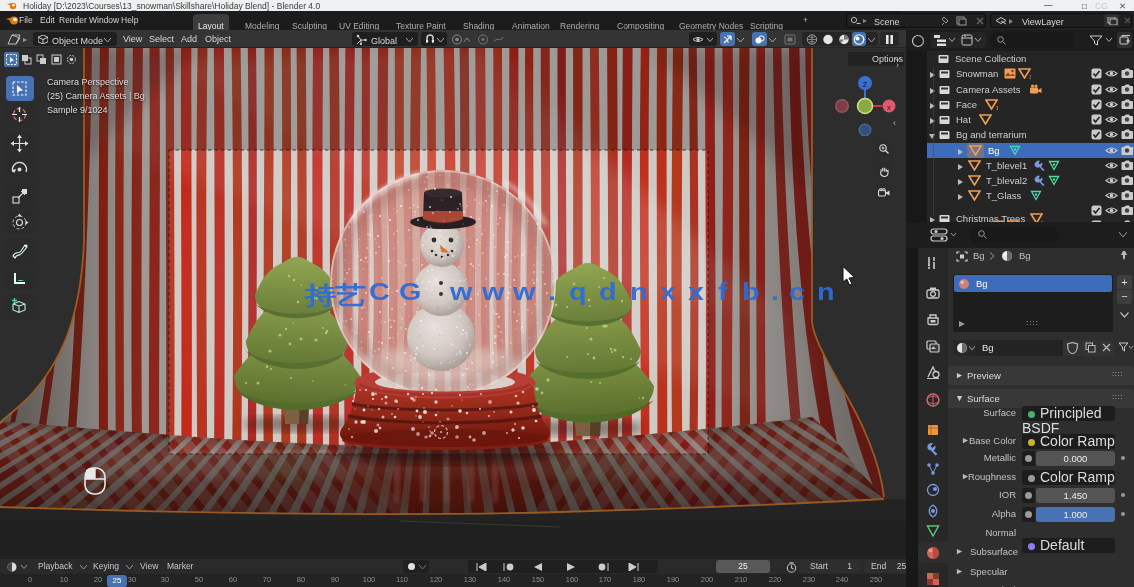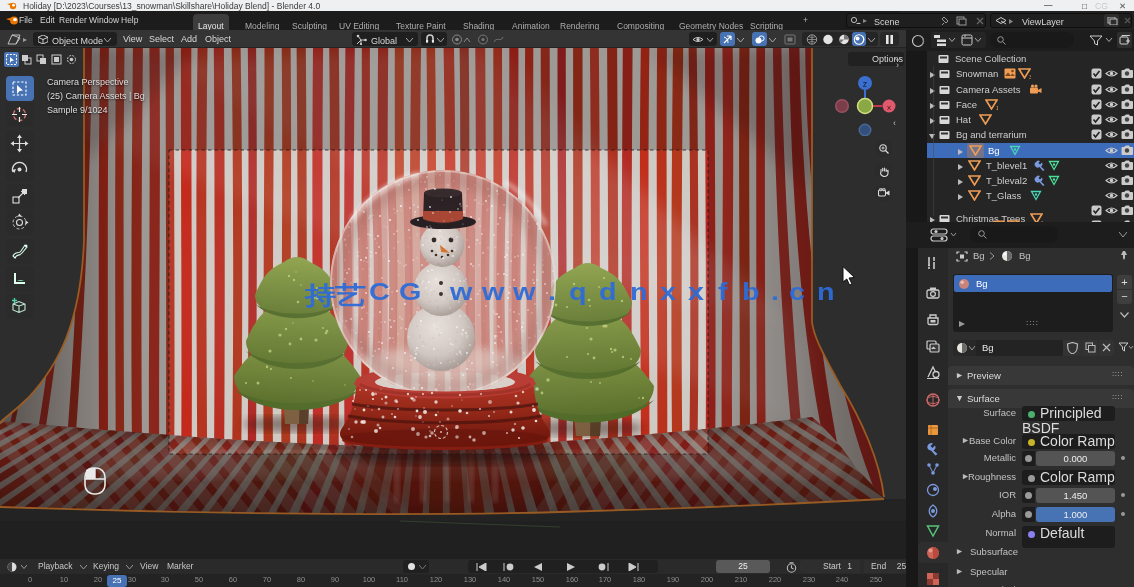--- a/index.html
+++ b/index.html
@@ -1507,21 +1507,21 @@
         <path d="M10,0 L10,8" stroke="#ccc"></path>
       </svg>
 <svg class="abs" style="left:628px;top:4px" width="12" height="8" viewBox="0 0 12 8">
         <path d="M10,0 L10,8 M1,0 L8,4 L1,8 Z" stroke="#ccc" fill="#ccc"></path>
       </svg>
 <div class="abs" style="left:716px;top:1px;width:54px;height:13px;background:#595959;border-radius:3px;color:#f0f0f0;text-align:center;line-height:13px">25</div>
 <svg class="abs" style="left:786px;top:2.5px" width="11" height="11" viewBox="0 0 11 11">
         <circle cx="5.5" cy="6" r="4.2" fill="none" stroke="#bbb" stroke-width="1.1"></circle>
         <path d="M5.5,6 L5.5,3.2 M5.5,6 L7.5,7 M3.5,0.8 L7.5,0.8" stroke="#bbb" stroke-width="1.1"></path>
       </svg>
-<div class="abs" style="left:800px;top:1px;width:60px;height:13px;background:#2e2e2e;border-radius:3px 0 0 3px;color:#ccc;line-height:13px"><span style="margin-left:23px">Start</span><span style="position:absolute;right:8px">1</span></div>
+<div class="abs" style="left:800px;top:1px;width:60px;height:13px;background:#2e2e2e;border-radius:3px 0 0 3px;color:#ccc;line-height:13px"><span style="margin-left:10px">Start</span><span style="position:absolute;right:8px">1</span></div>
 <div class="abs" style="left:864px;top:1px;width:53px;height:13px;background:#2e2e2e;border-radius:0 3px 3px 0;color:#ccc;line-height:13px"><span style="margin-left:7px">End</span><span style="position:absolute;right:6px">250</span></div>
 </div>
 <div id="ruler">
 <span class="fnum" style="left:15px">0</span>
 <span class="fnum" style="left:49px">10</span>
 <span class="fnum" style="left:83px">20</span>
 <span class="fnum" style="left:117px">30</span>
 <span class="fnum" style="left:150px">30</span>
 <span class="fnum" style="left:184px">50</span>
 <span class="fnum" style="left:218px">60</span>
@@ -2004,21 +2004,21 @@
       <div class="abs" style="left:116px;top:266px;width:13px;height:15px;background:#1d1d1d;border-radius:3px 0 0 3px"></div>
       <span class="abs" style="left:119px;top:270px;width:7px;height:7px;border-radius:50%;background:#9a9a9a"></span>
       <div class="pslider" style="left:130px;top:266px;width:79px;height:15px;line-height:15px;background:#545454">1.450</div>
       <span class="abs" style="left:215px;top:271px;width:4px;height:4px;border-radius:50%;background:#999"></span>
 <span class="prow" style="right:118px;top:286px">Alpha</span>
       <div class="abs" style="left:116px;top:285px;width:13px;height:15px;background:#1d1d1d;border-radius:3px 0 0 3px"></div>
       <span class="abs" style="left:119px;top:289px;width:7px;height:7px;border-radius:50%;background:#9a9a9a"></span>
       <div class="pslider" style="left:130px;top:285px;width:79px;height:15px;line-height:15px;background:#4772b3">1.000</div>
       <span class="abs" style="left:215px;top:290px;width:4px;height:4px;border-radius:50%;background:#999"></span>
 <span class="prow" style="right:118px;top:305px">Normal</span>
-      <div class="pfld" style="left:116px;top:304px;width:93px;height:22px;line-height:15px"><span style="display:inline-block;width:7px;height:7px;border-radius:50%;background:#8a7ff0;margin:0 5px 0 6px"></span>Default</div>
+      <div class="pfld" style="left:116px;top:316px;width:93px;height:15px;line-height:15px"><span style="display:inline-block;width:7px;height:7px;border-radius:50%;background:#8a7ff0;margin:0 5px 0 6px"></span>Default</div>
 <svg class="abs" style="left:50px;top:326px" width="7" height="7" viewBox="0 0 8 8">
         <path d="M1,1 L7,4 L1,7 Z" fill="#bbb"></path>
       </svg>
 <span class="prow" style="left:64px;top:324px">Subsurface</span>
 <svg class="abs" style="left:50px;top:346px" width="7" height="7" viewBox="0 0 8 8">
         <path d="M1,1 L7,4 L1,7 Z" fill="#bbb"></path>
       </svg>
 <span class="prow" style="left:64px;top:344px">Specular</span>
 <svg class="abs" style="left:50px;top:364px" width="7" height="7" viewBox="0 0 8 8">
         <path d="M1,1 L7,4 L1,7 Z" fill="#bbb"></path>

